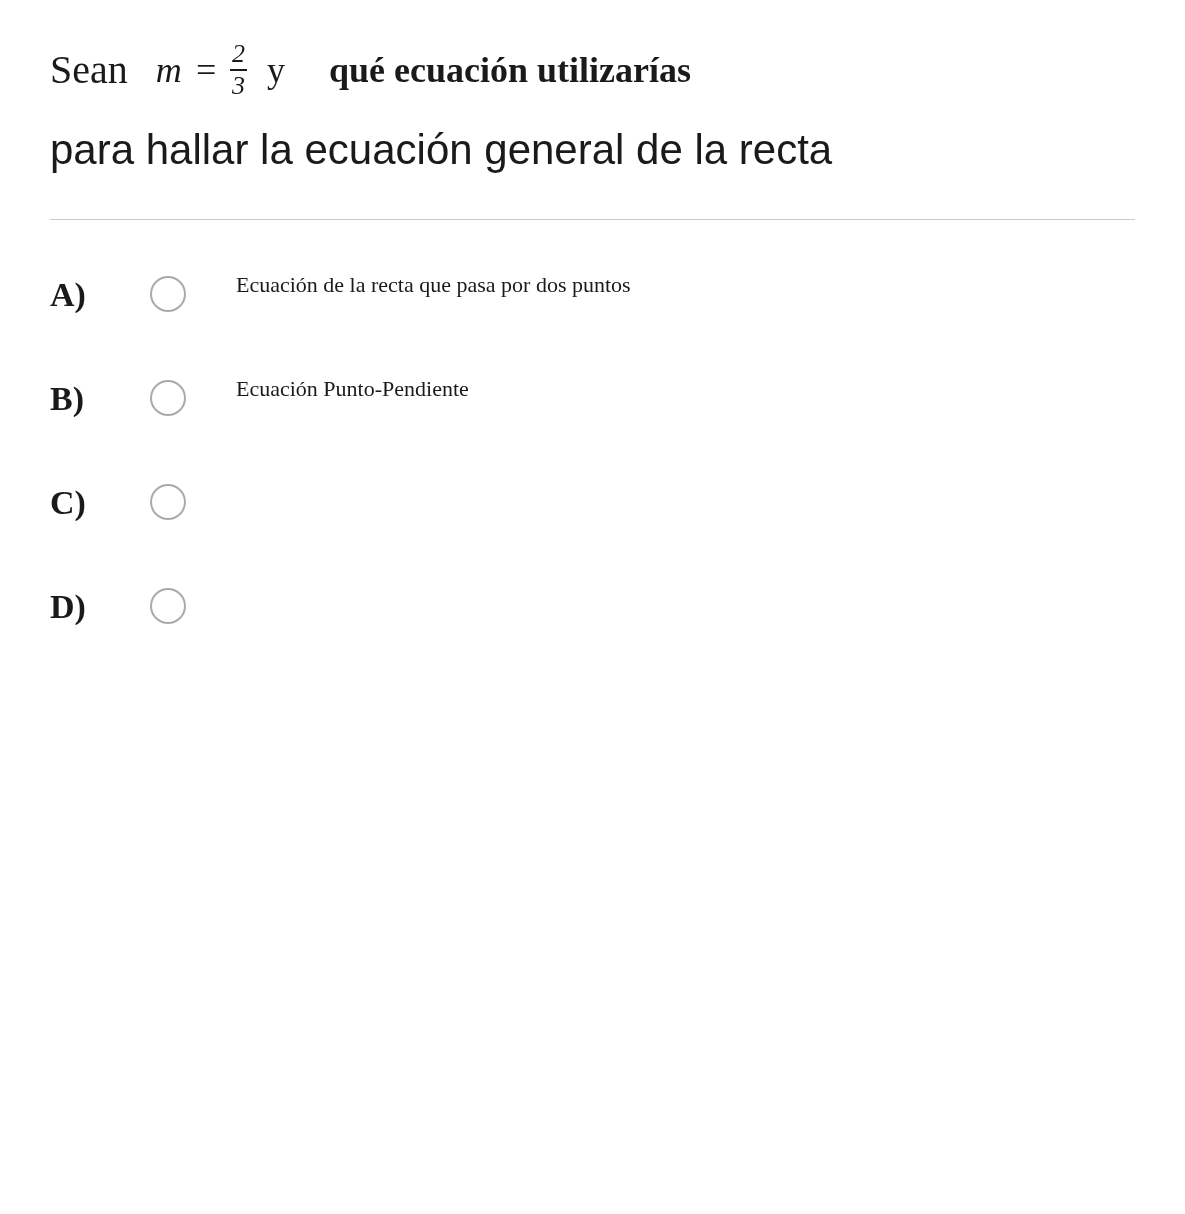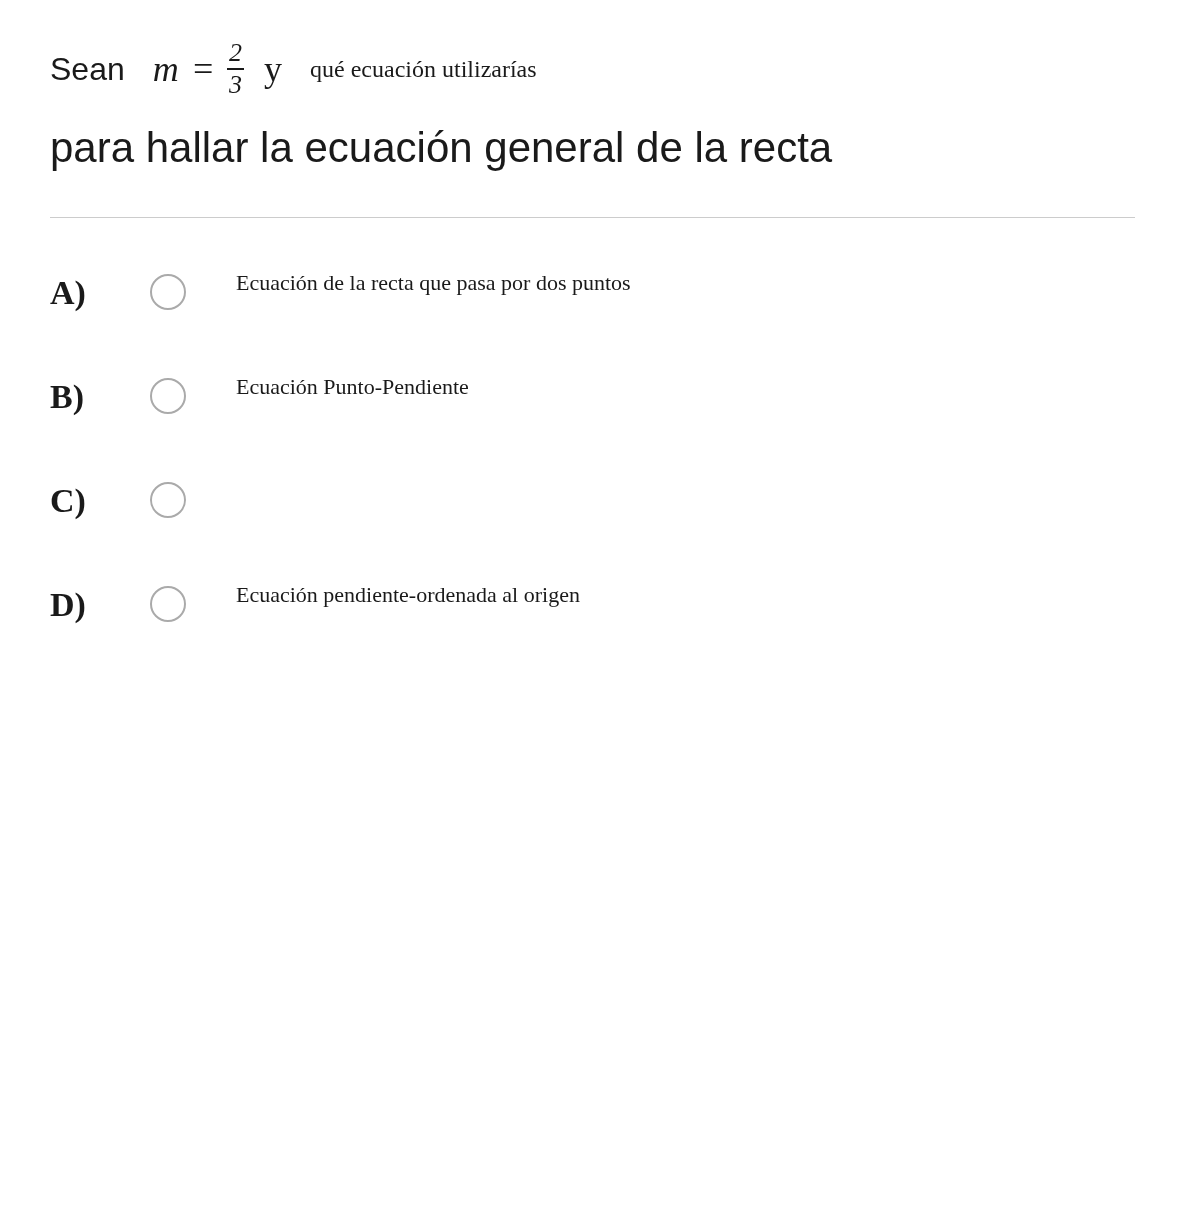--- a/index.html
+++ b/index.html
@@ -21,22 +21,22 @@
     .question-header {
       display: flex;
       align-items: center;
       flex-wrap: wrap;
       gap: 0px;
       margin-bottom: 18px;
       line-height: 1.5;
     }
 
     .question-header .sean-label {
-      font-size: 32px;
-      font-family: Liberation Sans, sans-serif;
+      font-size: 40px;
+      font-family: Liberation Serif, serif;
       margin-right: 28px;
     }
 
     .math-expression {
       display: inline-flex;
       align-items: center;
       gap: 12px;
       font-style: italic;
       font-size: 36px;
       margin-right: 18px;
@@ -57,23 +57,24 @@
       font-size: 26px;
     }
 
     .fraction .denominator {
       padding: 2px 2px 0 2px;
       font-size: 26px;
     }
 
     .question-text-inline {
       font-family: 'Georgia', serif;
-      font-size: 24px;
+      font-size: 36px;
       font-style: normal;
-      margin-left: 2px;
+      margin-left: 18px;
+      font-weight: bold;
     }
 
     .question-subtext {
       font-family: Liberation Sans, sans-serif;
       font-size: 42px;
       margin-top: 8px;
       margin-bottom: 38px;
       line-height: 1.5;
     }
 
@@ -165,16 +166,15 @@
   </div>
 
   <div class="option-row">
     <span class="option-label">C)</span>
     <input type="radio" name="answer" class="radio-btn" style="">
   </div>
 
   <div class="option-row">
     <span class="option-label">D)</span>
     <input type="radio" name="answer" class="radio-btn" style="">
-    <span class="option-text">Ecuación pendiente-ordenada al origen</span>
   </div>
 
 </div>
 
 </body></html>

